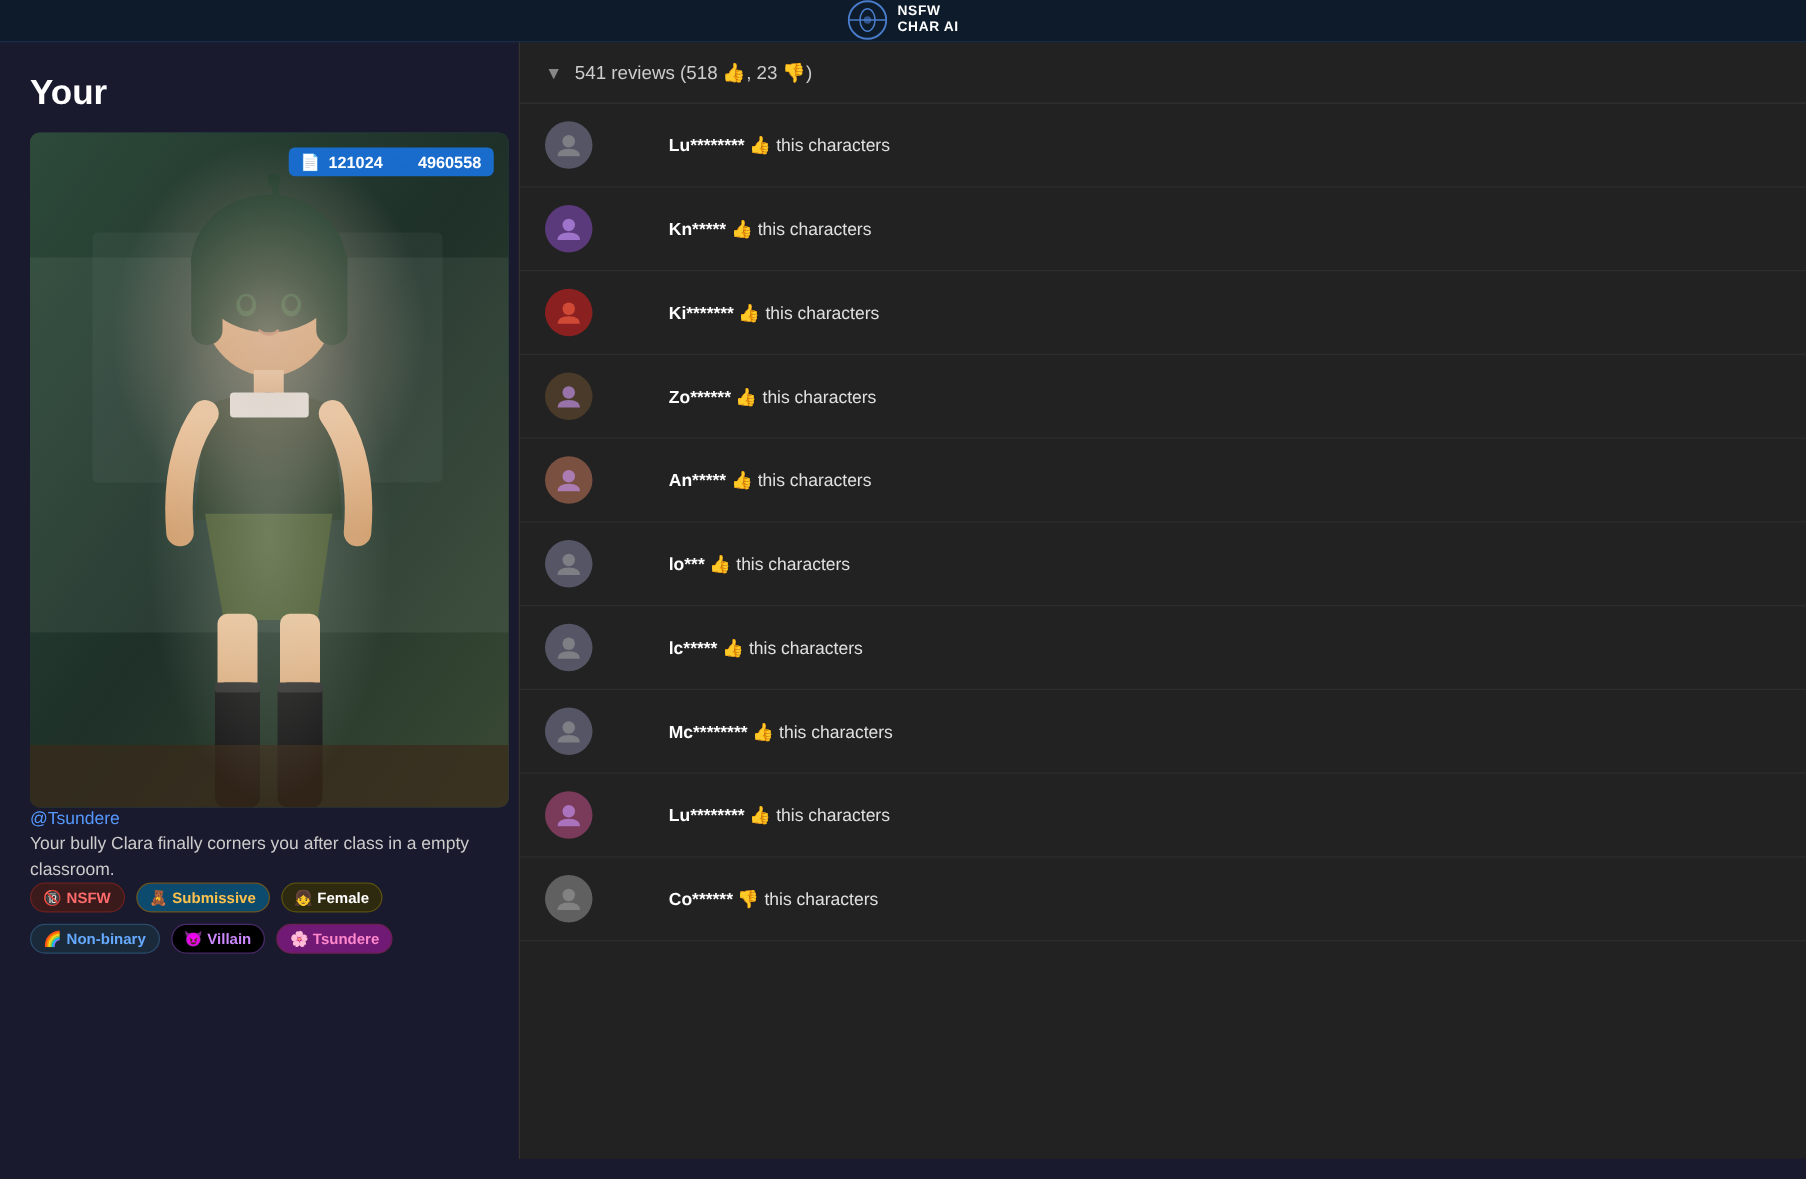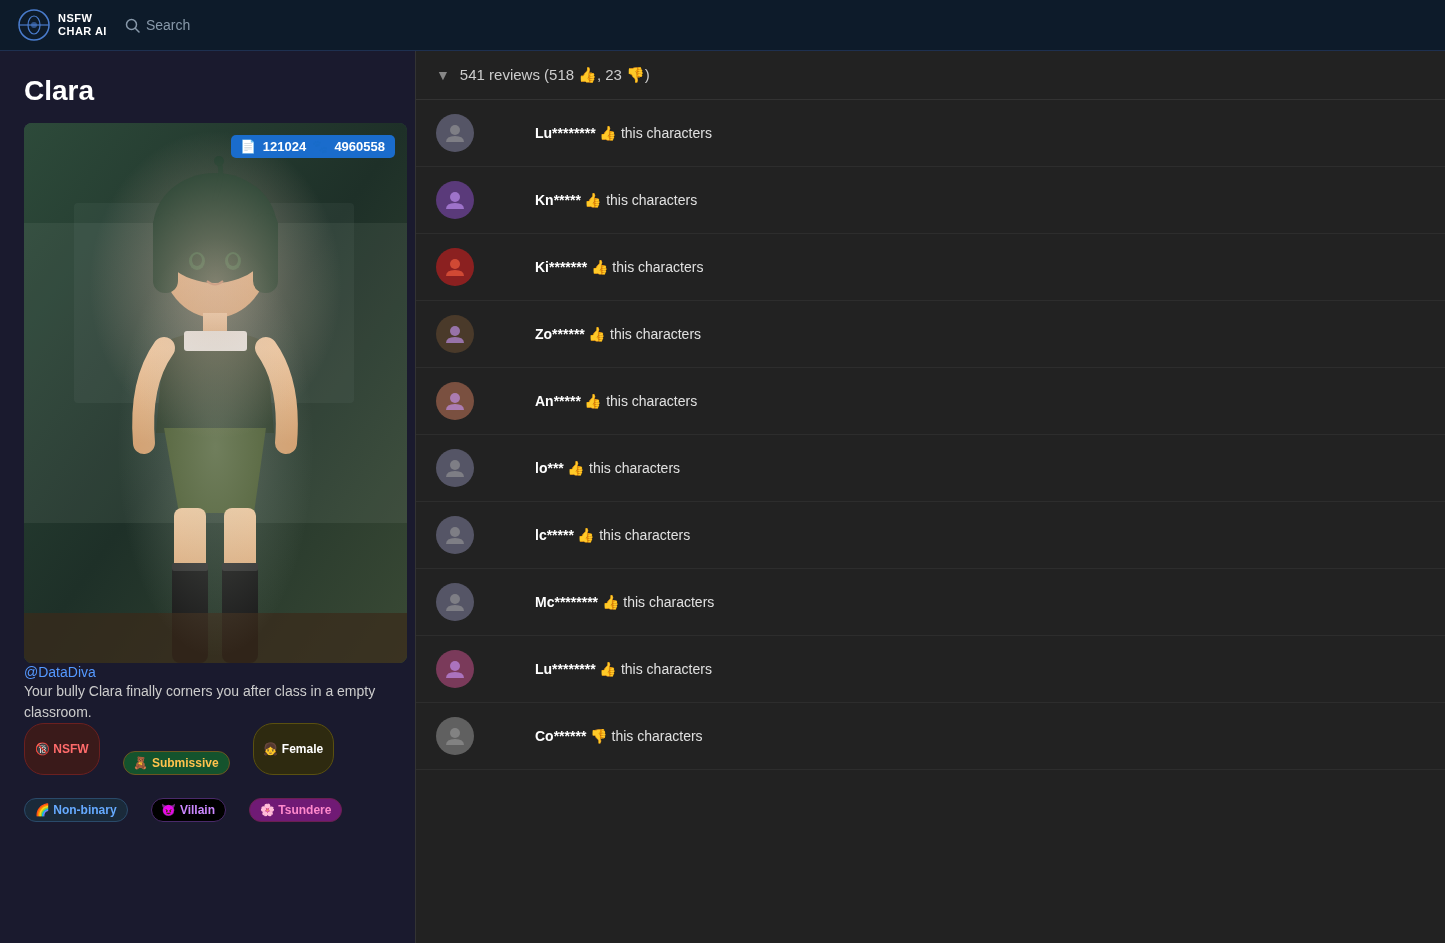--- a/index.html
+++ b/index.html
@@ -7,26 +7,27 @@
       background-color: #1a1a2e;
       font-family: -apple-system, BlinkMacSystemFont, 'Segoe UI', sans-serif;
       color: #e0e0e0;
       min-height: 943px;
       overflow-x: hidden;
     }
 
     
     .navbar {
       background-color: #0d1b2a;
-      height: 51px;
+      height: 34px;
       display: flex;
       align-items: center;
       padding: 0 18px;
       gap: 18px;
       border-bottom: 1px solid #1e3050;
+      flex-direction: column;
     }
     .brand {
       display: flex;
       align-items: center;
       gap: 8px;
     }
     .brand-logo {
       width: 32px;
       height: 32px;
     }
@@ -121,35 +122,35 @@
       text-decoration: none;
     }
     .char-description {
       color: #cccccc;
       font-size: 14px;
       line-height: 1.5;
     }
     .tags-row {
       display: flex;
       flex-wrap: wrap;
-      gap: 23px;
+      gap: 9px;
       margin-bottom: 6px;
     }
     .tag {
       display: flex;
       align-items: center;
       gap: 4px;
       padding: 4px 10px;
       border-radius: 20px;
       font-size: 12px;
       font-weight: 600;
       border: 1px solid transparent;
     }
     .tag-nsfw { background: #3a1a1a; border-color: #6b2020; color: #ff6b6b; }
-    .tag-submissive { background: #14532d; border-color: #6b5520; color: #ffc34d; margin-top: 28px; }
+    .tag-submissive { background: #0c4a6e; border-color: #6b5520; color: #ffc34d; }
     .tag-female { background: #2e2a10; border-color: #5a5010; color: #ffffff; text-align: right; }
     .tag-nonbinary { background: #1a2a3a; border-color: #2a4a6a; color: #66aaff; }
     .tag-villain { background: #000000; border-color: #4a2a6a; color: #cc88ff; }
     .tag-tsundere { background: #701a75; border-color: #6a2050; color: #ff88cc; }
 
     
     .right-panel {
       flex: 1;
       background-color: #222222;
       border-left: 1px solid #333333;
@@ -223,21 +224,21 @@
         <line x1="10.5" y1="10.5" x2="14" y2="14" stroke="#8899aa" stroke-width="1.5" stroke-linecap="round"></line>
       </svg>
     </span>
     <span>Search</span>
   </div>
 </nav>
 
 <div class="main-container">
 
   <div class="left-panel">
-    <h1 class="char-title">Clara</h1>
+    <h1 class="char-title">Your</h1>
 
     <div class="char-image-wrapper">
       <div class="char-image-placeholder">
 
         <svg width="383" height="540" viewBox="0 0 383 540" xmlns="http://www.w3.org/2000/svg">
           <defs>
             <linearGradient id="bg" x1="0" y1="0" x2="1" y2="1">
               <stop offset="0%" stop-color="#2d4a3a"></stop>
               <stop offset="50%" stop-color="#1e3028"></stop>
               <stop offset="100%" stop-color="#3a4a35"></stop>
@@ -292,21 +293,21 @@
         </svg>
       </div>
       <div class="stats-badge">
         <span>📄</span>
         <span>121024</span>
         <span class="divider-badge">🐾</span>
         <span>4960558</span>
       </div>
     </div>
 
-    <a class="author-link">@DataDiva</a>
+    <a class="author-link">@Tsundere</a>
     <p class="char-description">Your bully Clara finally corners you after class in a empty classroom.</p>
 
     <div class="tags-row" id="tags-container">
 
     <span class="tag tag-nsfw">🔞 NSFW</span>
         <span class="tag tag-submissive">🧸 Submissive</span>
         <span class="tag tag-female">👧 Female</span>
         <span class="tag tag-nonbinary">🌈 Non-binary</span>
         <span class="tag tag-villain">😈 Villain</span>
         <span class="tag tag-tsundere">🌸 Tsundere</span>

